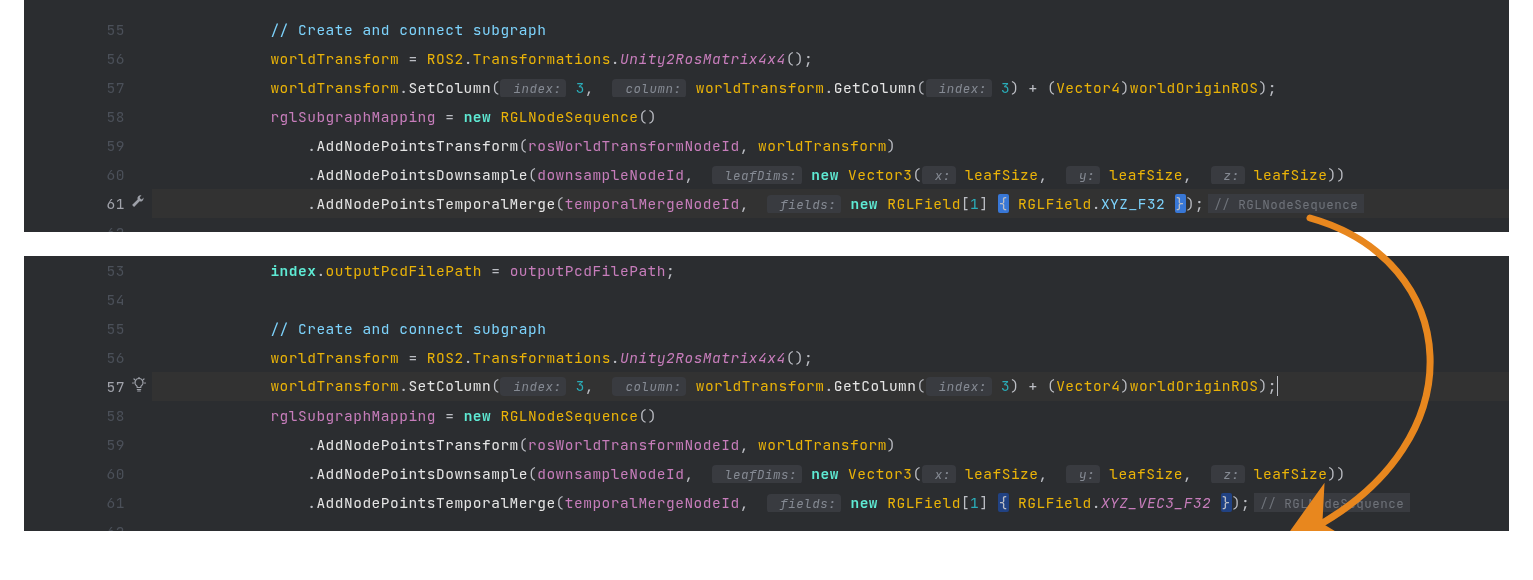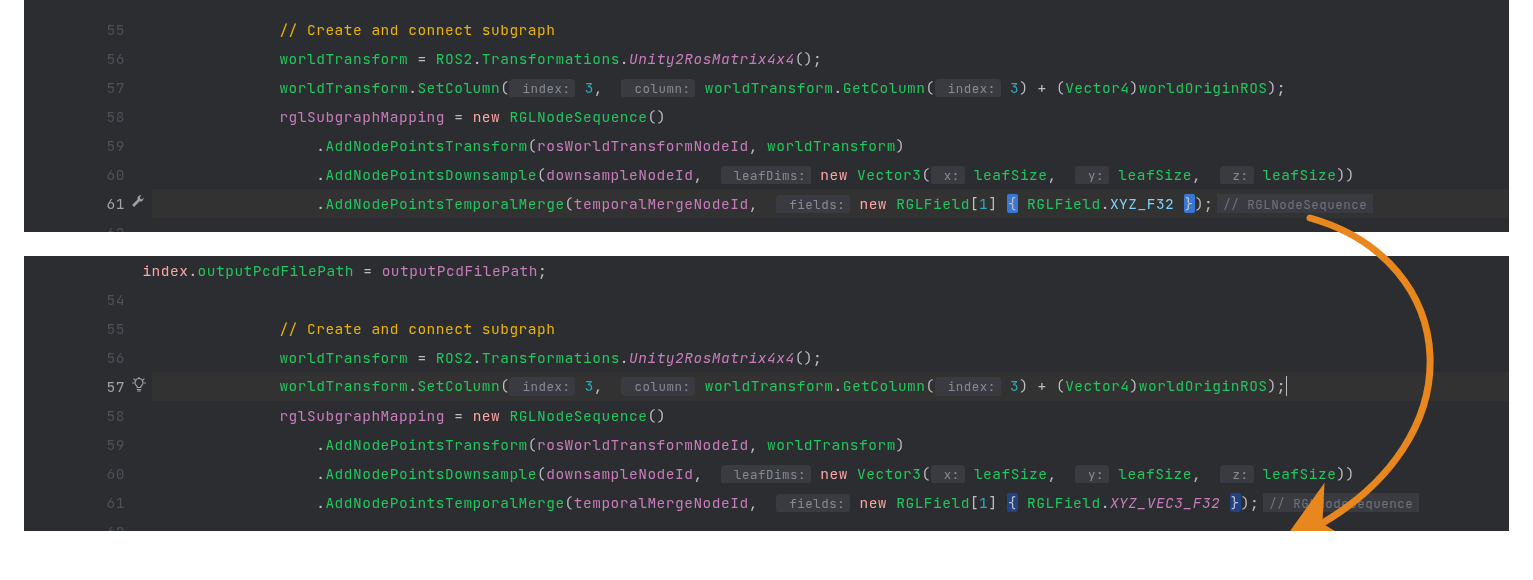--- a/index.html
+++ b/index.html
@@ -16,21 +16,20 @@
     position: relative;
   }
   .editor-pane.top { margin: 0 24px 24px 24px; }
   .editor-pane.bottom { margin: 0 24px; }
   .code-line {
     display: flex;
     align-items: center;
     height: 29px;
     white-space: pre;
     position: relative;
-    gap: 9px;
   }
   .code-line.highlighted { background: #323232; }
   .gutter {
     width: 128px;
     min-width: 128px;
     display: flex;
     align-items: center;
     justify-content: flex-end;
     color: #4b5059;
     background: #2b2d30;
@@ -43,28 +42,28 @@
   .gutter .icon {
     position: absolute;
     right: 4px;
     top: 50%;
     transform: translateY(-50%);
     color: #9da0a8;
   }
   .gutter.active .lineno { color: #a1a3ab; }
   .code { padding-left: 8px; flex: 1; overflow: hidden; }
   
-  .c-comment   { color: #eab308; }
-  .c-ident     { color: #22c55e; }
-  .c-keyword   { color: #fca5a5; }
-  .c-method    { color: #22c55e; }
+  .c-comment   { color: #7dd3fc; }
+  .c-ident     { color: #eab308; }
+  .c-keyword   { color: #5eead4; font-weight: bold; }
+  .c-method    { color: #e5e5e5; }
   .c-param     { color: #c77dbb; margin-top: 40px; }
   .c-methodp   { color: #c77dbb; }
   .c-static    { color: #c77dbb; font-style: italic; }
-  .c-paramhint { color: #858a93; background: #393b40; border-radius: 4px; padding: 1px 5px; font-size: 12.5px; }
+  .c-paramhint { color: #858a93; background: #393b40; border-radius: 4px; padding: 1px 5px; font-size: 12.5px; font-style: italic; }
   .c-num       { color: #2aacb8; }
   .c-op        { color: #bcbec4; }
   .c-brace-hl1 { background: #3877d6; color: #bcbec4; border-radius: 2px; padding: 0 1px;}
   .c-brace-hl2 { background: #214283; color: #bcbec4; border-radius: 2px; padding: 0 1px;}
   .c-err       { color: #7dd3fc; }
   .c-inlay     { color: #6f737a; background: #393b40; border-radius: 4px; padding: 10px 6px; font-size: 12.5px; margin-left: 4px; }
   .caret {
     display: inline-block;
     width: 1px;
     height: 20px;
@@ -100,21 +99,21 @@
       <div class="code-line"><div class="gutter"><span class="lineno">59</span></div><div class="code"><span>                </span><span class="c-op">.</span><span class="c-method">AddNodePointsTransform</span><span class="c-op">(</span><span class="c-param">rosWorldTransformNodeId</span><span class="c-op">, </span><span class="c-ident">worldTransform</span><span class="c-op">)</span></div></div>
       <div class="code-line"><div class="gutter"><span class="lineno">60</span></div><div class="code"><span>                </span><span class="c-op">.</span><span class="c-method">AddNodePointsDownsample</span><span class="c-op">(</span><span class="c-param">downsampleNodeId</span><span class="c-op">,  </span><span class="c-paramhint"> leafDims:</span><span class="c-op"> </span><span class="c-keyword">new</span><span class="c-op"> </span><span class="c-ident">Vector3</span><span class="c-op">(</span><span class="c-paramhint"> x:</span><span class="c-op"> </span><span class="c-ident">leafSize</span><span class="c-op">,  </span><span class="c-paramhint"> y:</span><span class="c-op"> </span><span class="c-ident">leafSize</span><span class="c-op">,  </span><span class="c-paramhint"> z:</span><span class="c-op"> </span><span class="c-ident">leafSize</span><span class="c-op">))</span></div></div>
       <div class="code-line highlighted"><div class="gutter active"><span class="lineno">61</span><span class="icon"><svg width="16" height="16" viewBox="0 0 16 16" fill="none">
     <path d="M12.5 4.5a3 3 0 0 1-3.9 2.86L4.3 11.7a1.5 1.5 0 1 1-2-2l4.34-4.3A3 3 0 0 1 10.5 1.5l-1.8 1.8.7 1.4 1.4.7 1.8-1.8c0 .3-.1.6-.1.9z" fill="#9da0a8"></path>
             </svg></span></div><div class="code"><span>                </span><span class="c-op">.</span><span class="c-method">AddNodePointsTemporalMerge</span><span class="c-op">(</span><span class="c-param">temporalMergeNodeId</span><span class="c-op">,  </span><span class="c-paramhint"> fields:</span><span class="c-op"> </span><span class="c-keyword">new</span><span class="c-op"> </span><span class="c-ident">RGLField</span><span class="c-op">[</span><span class="c-num">1</span><span class="c-op">] </span><span class="c-brace-hl1">{</span><span class="c-op"> </span><span class="c-ident">RGLField</span><span class="c-op">.</span><span class="c-err">XYZ_F32</span><span class="c-op"> </span><span class="c-brace-hl1">}</span><span class="c-op">);</span><span class="c-inlay">// RGLNodeSequence</span></div></div>
       <div class="bottom-cut">
         <div class="code-line"><div class="gutter"><span class="lineno">62</span></div><div class="code"><span></span></div></div>
       </div>
     </div>
   <div class="editor-pane bottom" id="pane-bottom">
-      <div class="code-line"><div class="code"><span>            </span><span class="c-keyword">index</span><span class="c-op">.</span><span class="c-ident">outputPcdFilePath</span><span class="c-op"> = </span><span class="c-param">outputPcdFilePath</span><span class="c-op">;</span></div></div>
+      <div class="code-line"><div class="gutter"><span class="lineno">53</span></div><div class="code"><span>            </span><span class="c-keyword">index</span><span class="c-op">.</span><span class="c-ident">outputPcdFilePath</span><span class="c-op"> = </span><span class="c-param">outputPcdFilePath</span><span class="c-op">;</span></div></div>
       <div class="code-line"><div class="gutter"><span class="lineno">54</span></div><div class="code"><span>            </span></div></div>
       <div class="code-line"><div class="gutter"><span class="lineno">55</span></div><div class="code"><span>            </span><span class="c-comment">// Create and connect subgraph</span></div></div>
       <div class="code-line"><div class="gutter"><span class="lineno">56</span></div><div class="code"><span>            </span><span class="c-ident">worldTransform</span><span class="c-op"> = </span><span class="c-ident">ROS2</span><span class="c-op">.</span><span class="c-ident">Transformations</span><span class="c-op">.</span><span class="c-static">Unity2RosMatrix4x4</span><span class="c-op">();</span></div></div>
       <div class="code-line highlighted"><div class="gutter active"><span class="lineno">57</span><span class="icon"><svg width="16" height="16" viewBox="0 0 16 16" fill="none">
     <path d="M8 1.5a4 4 0 0 0-2.4 7.2c.4.3.6.8.6 1.3v.5h3.6v-.5c0-.5.2-1 .6-1.3A4 4 0 0 0 8 1.5z" stroke="#9da0a8" stroke-width="1.2" fill="none"></path>
     <path d="M6.3 12.5h3.4M6.7 14h2.6" stroke="#9da0a8" stroke-width="1.2" stroke-linecap="round"></path>
     <path d="M8 0v1M3 2l.7.7M13 2l-.7.7M1.5 6h1M13.5 6h1" stroke="#9da0a8" stroke-width="1.2" stroke-linecap="round"></path>
   </svg></span></div><div class="code"><span>            </span><span class="c-ident">worldTransform</span><span class="c-op">.</span><span class="c-method">SetColumn</span><span class="c-op">(</span><span class="c-paramhint"> index:</span><span class="c-num"> 3</span><span class="c-op">,  </span><span class="c-paramhint"> column:</span><span class="c-op"> </span><span class="c-ident">worldTransform</span><span class="c-op">.</span><span class="c-method">GetColumn</span><span class="c-op">(</span><span class="c-paramhint"> index:</span><span class="c-num"> 3</span><span class="c-op">) + (</span><span class="c-ident">Vector4</span><span class="c-op">)</span><span class="c-ident">worldOriginROS</span><span class="c-op">);</span><span class="caret"></span></div></div>
       <div class="code-line"><div class="gutter"><span class="lineno">58</span></div><div class="code"><span>            </span><span class="c-methodp">rglSubgraphMapping</span><span class="c-op"> = </span><span class="c-keyword">new</span><span class="c-op"> </span><span class="c-ident">RGLNodeSequence</span><span class="c-op">()</span></div></div>
       <div class="code-line"><div class="gutter"><span class="lineno">59</span></div><div class="code"><span>                </span><span class="c-op">.</span><span class="c-method">AddNodePointsTransform</span><span class="c-op">(</span><span class="c-param">rosWorldTransformNodeId</span><span class="c-op">, </span><span class="c-ident">worldTransform</span><span class="c-op">)</span></div></div>

